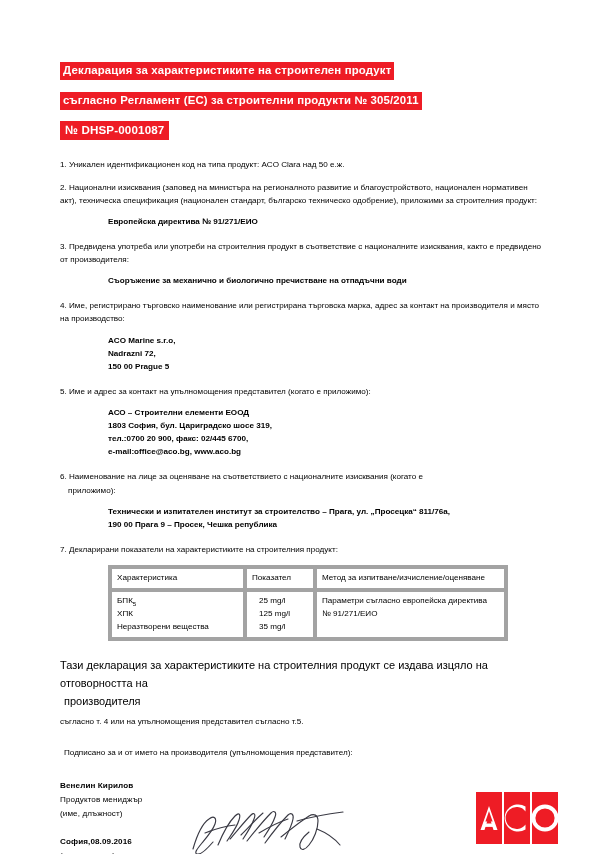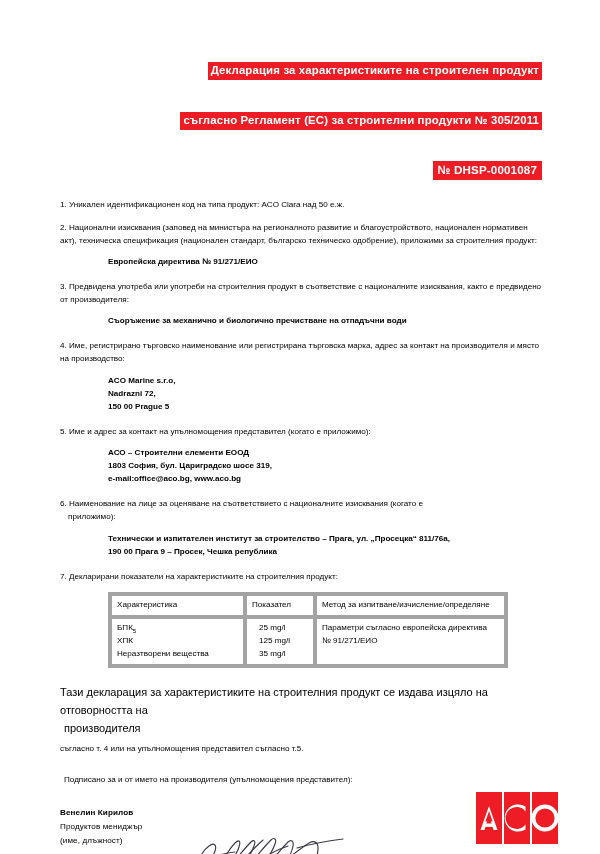--- a/index.html
+++ b/index.html
@@ -21,22 +21,22 @@
     height: 854px;
     box-sizing: border-box;
     padding: 60px 58px 0 60px;
   }
 
   
   .title-block {
     margin-bottom: 16px;
   }
   .title-line {
-    text-align: right;
-    margin: 0 0 30px 0;
+    text-align: left;
+    margin: 0 0 10px 0;
     line-height: 1.15;
   }
   .title-hl {
     display: inline-block;
     background: #ee1c25;
     color: #ffffff;
     font-weight: bold;
     font-size: 11.3px;
     letter-spacing: .15px;
     padding: 2px 3px 3px 3px;
@@ -182,20 +182,21 @@
   <div class="indent">
     <span class="ln">ACO Marine s.r.o,</span>
     <span class="ln">Nadrazni 72,</span>
     <span class="ln">150 00 Prague 5</span>
   </div>
 
   <p class="clause tight">5. Име и адрес за контакт на упълномощения представител (когато е приложимо):</p>
   <div class="indent">
     <span class="ln">АСО – Строителни елементи ЕООД</span>
     <span class="ln">1803 София, бул. Цариградско шосе 319,</span>
+    <span class="ln">тел.:0700 20 900, факс:  02/445 6700,</span>
     <span class="ln">e-mail:office@aco.bg, www.aco.bg</span>
   </div>
 
   <p class="clause tight">
     <span>6. Наименование на лице за оценяване на съответствието с националните изисквания (когато е</span><br>
     <span style="padding-left:8px">приложимо):</span>
   </p>
   <div class="indent">
     <span class="ln">Технически и изпитателен институт за строителство – Прага, ул. „Просецка“ 811/76а,</span>
     <span class="ln">190 00 Прага 9 – Просек, Чешка република</span>
@@ -207,21 +208,21 @@
     <table class="perf">
       <colgroup>
         <col class="c1">
           <col class="c2">
           <col class="c3">
       </colgroup>
       <thead>
         <tr>
           <th>Характеристика</th>
           <th>Показател</th>
-          <th>Метод за изпитване/изчисление/определяне</th>
+          <th>Метод за изпитване/изчисление/оценяване</th>
         </tr>
       </thead>
       <tbody>
         <tr>
           <td class="chars">
             <span class="ln"><span>БПК</span><span class="sub">5</span></span>
             <span class="ln">ХПК</span>
             <span class="ln">Неразтворени вещества</span>
           </td>
           <td class="val">

